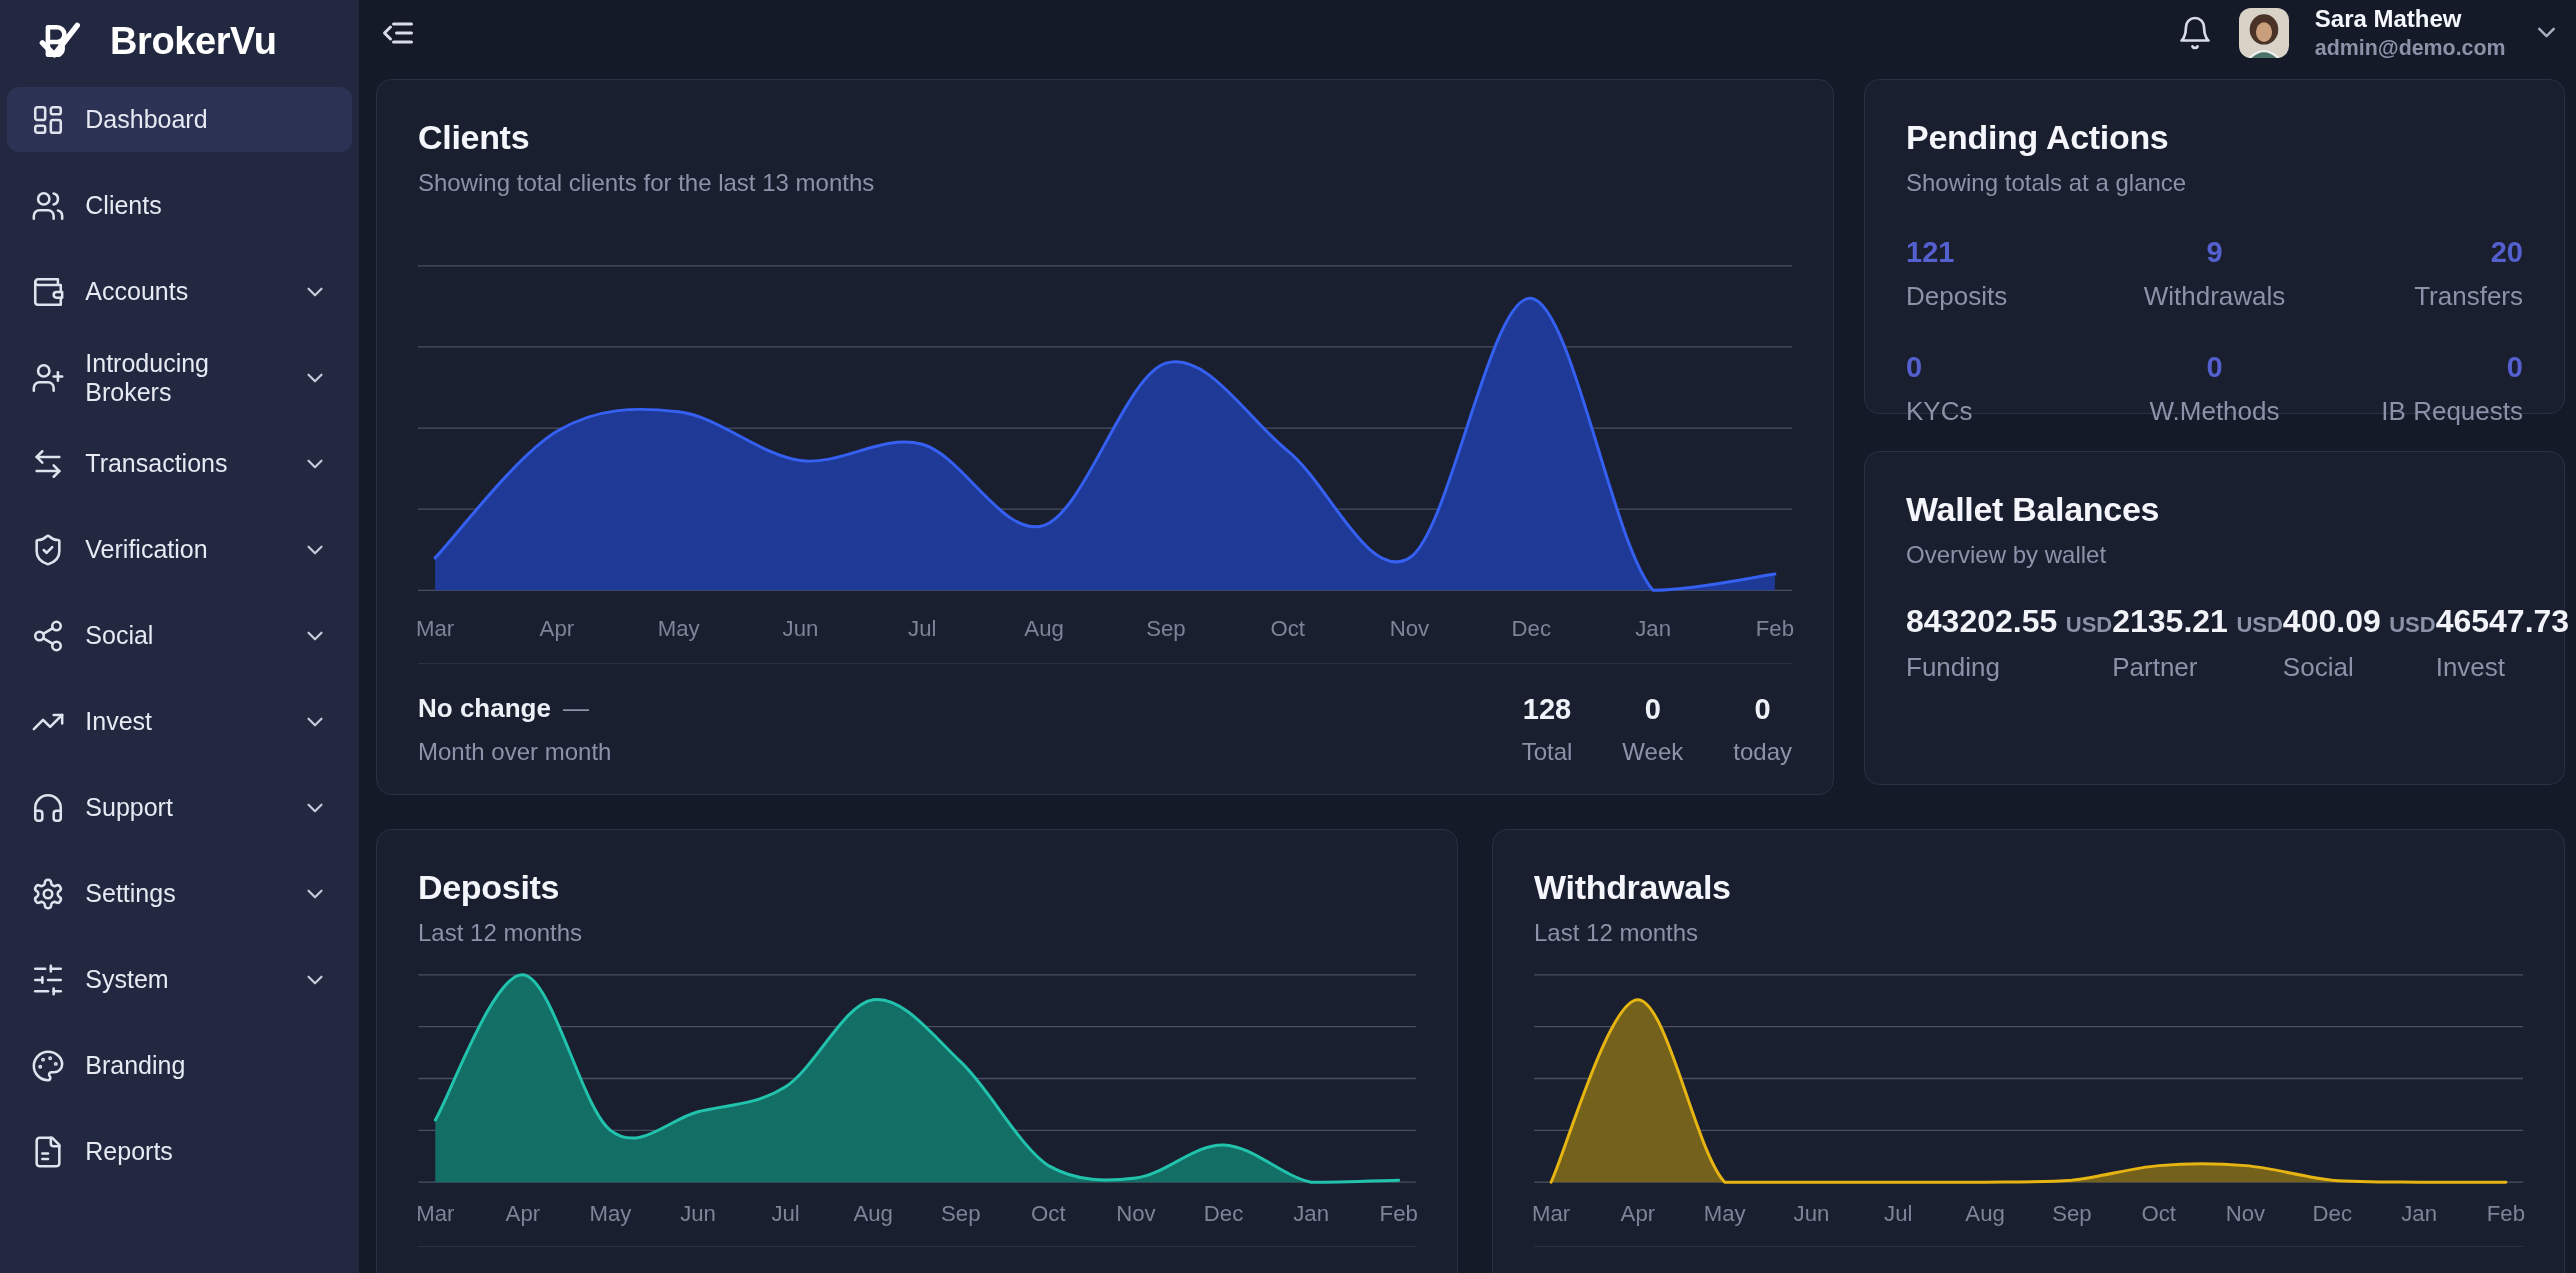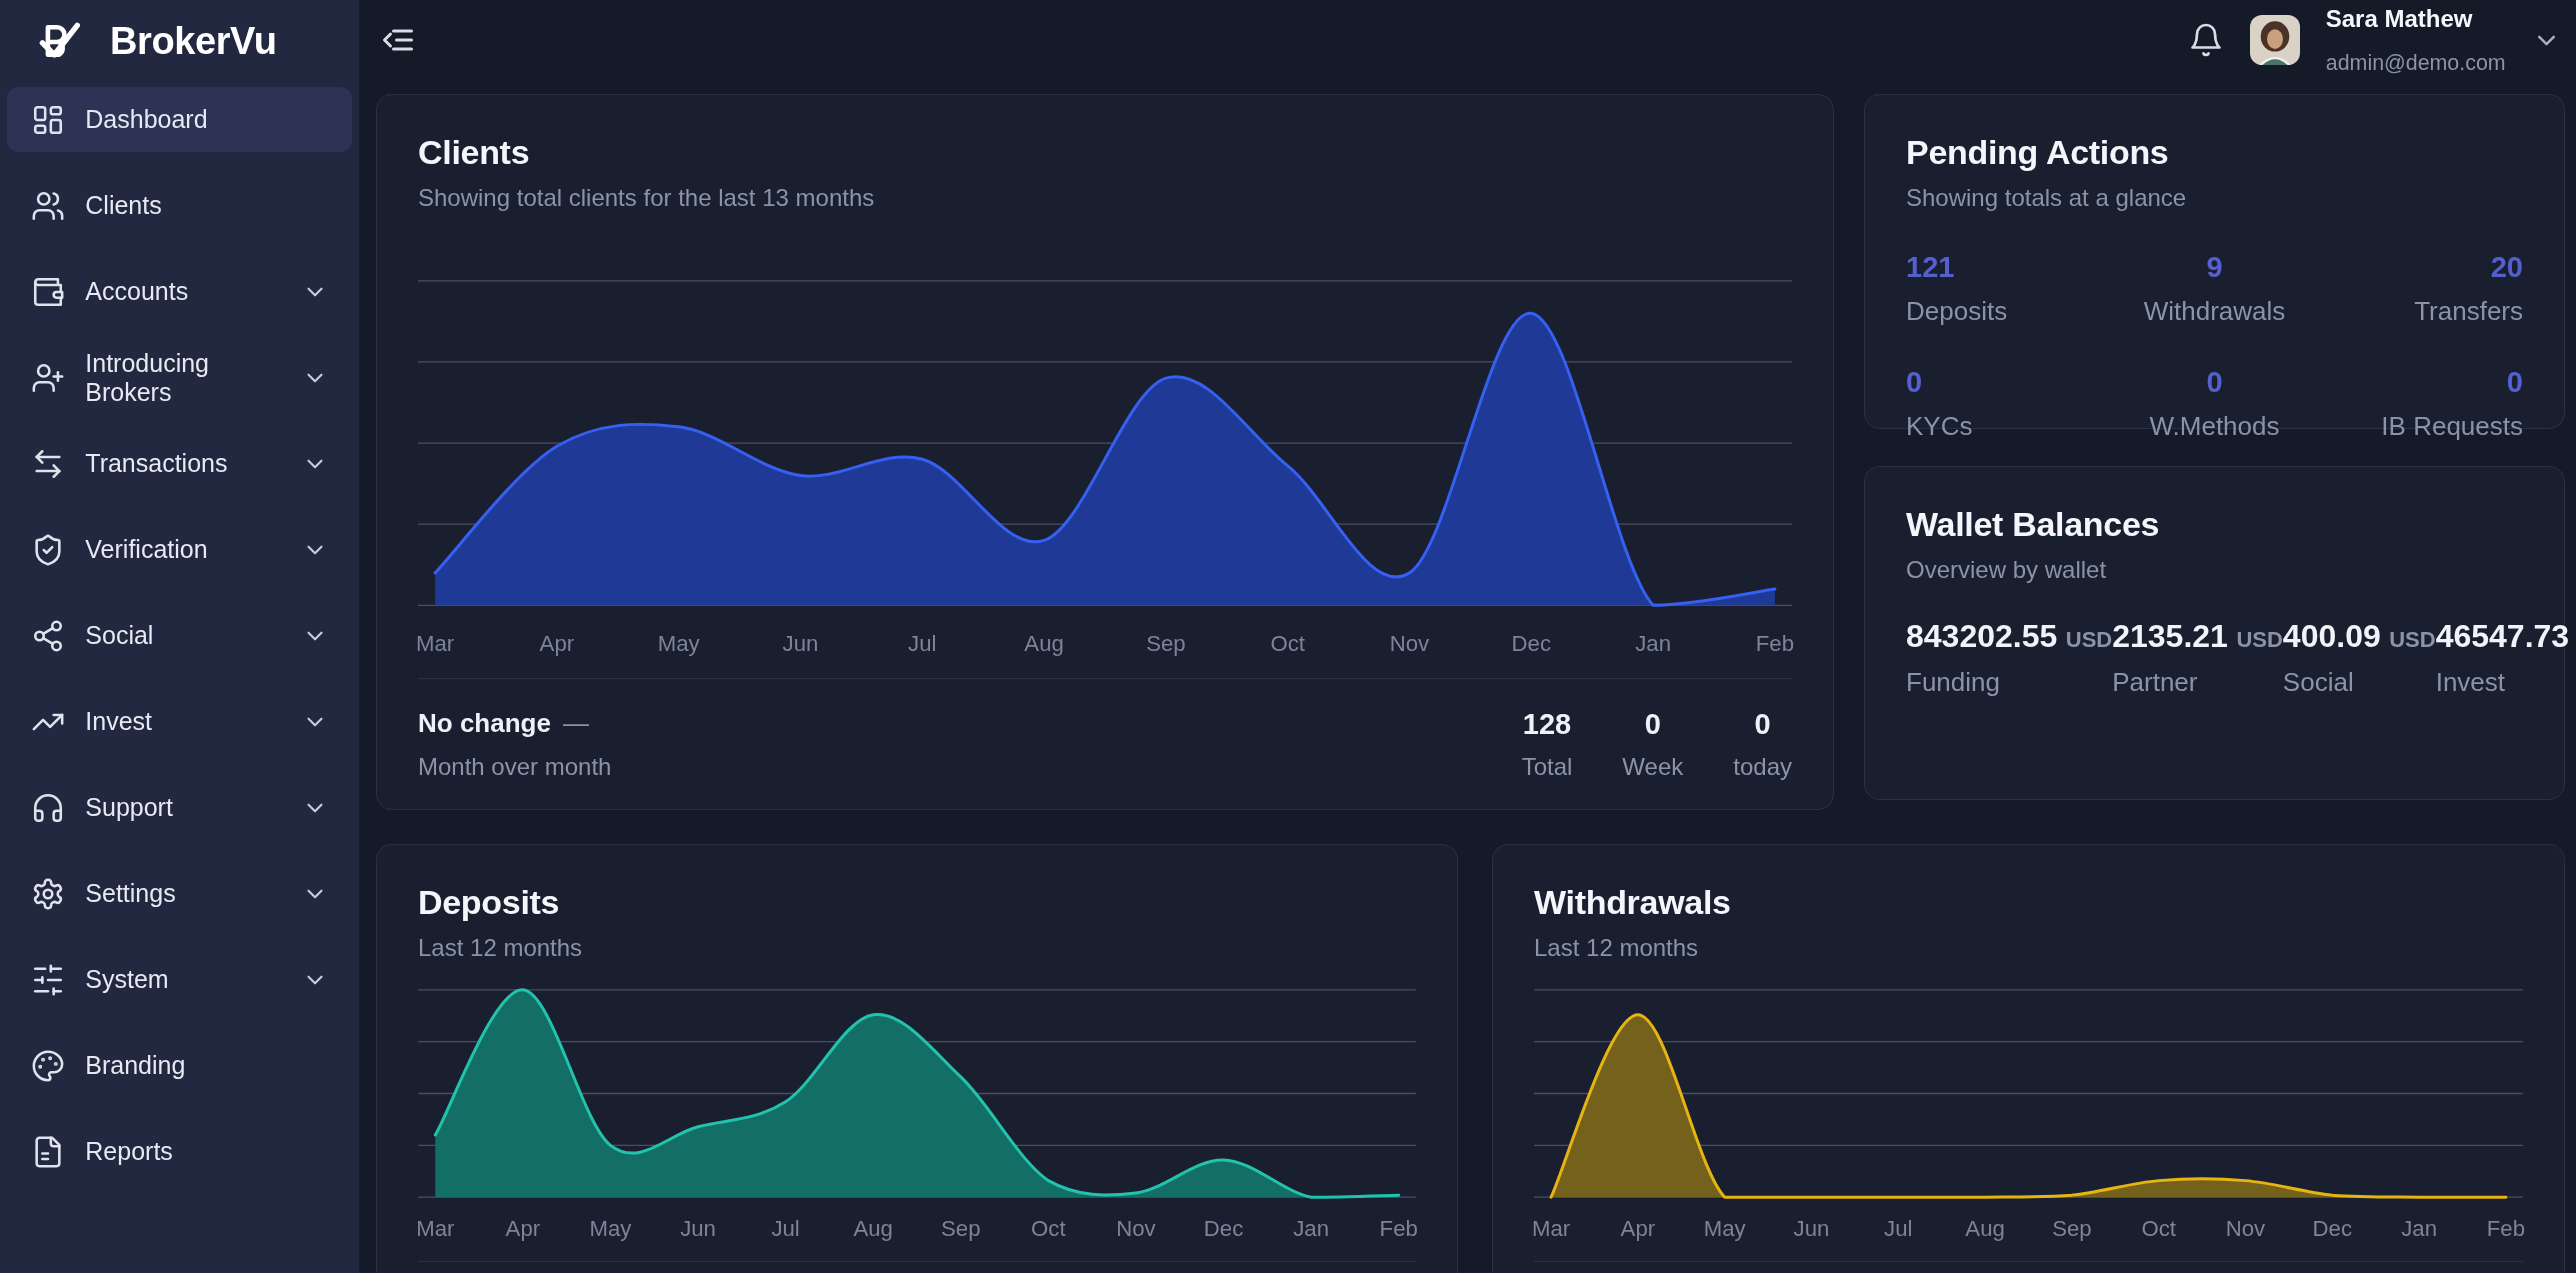--- a/index.html
+++ b/index.html
@@ -28,21 +28,21 @@
   
   .main{flex:1;display:flex;flex-direction:column;min-width:0;}
   .topbar{height:82px;display:flex;align-items:center;justify-content:space-between;
     padding:5.1px 15.4px 0 20.5px;box-sizing:border-box;}
   .iconbtn{background:none;border:none;padding:0;color:#d9dce8;cursor:pointer;display:flex;align-items:center;}
   .iconbtn svg{width:36px;height:36px;}
   .top-right{display:flex;align-items:center;gap:26px;}
   .avatar{width:50px;height:50px;border-radius:12px;overflow:hidden;display:block;cursor:pointer;}
   .userblock{line-height:1.15;cursor:pointer;}
   .user-name{font-size:24px;font-weight:700;color:#f5f7fc;}
-  .user-email{font-size:21.4px;color:#8b93a9;margin-top:18px;}
+  .user-email{font-size:21.4px;color:#8b93a9;margin-top:3px;font-weight:bold;}
   .user-chev{color:#aab0c0;display:flex;align-items:center;}
   .user-chev svg{width:29px;height:29px;}
 
   .content{padding:19px 11px 0 17px;}
   .grid1{display:grid;grid-template-columns:1458px 701px;gap:30px;}
   .rightcol{display:flex;flex-direction:column;gap:37px;}
   .grid2{display:grid;grid-template-columns:1082px 1073px;gap:34px;margin-top:34px;}
 
   .card{background:#1a1f30;border:1.3px solid #2a3046;border-radius:15.4px;
     padding:38px 41px;box-sizing:border-box;}

